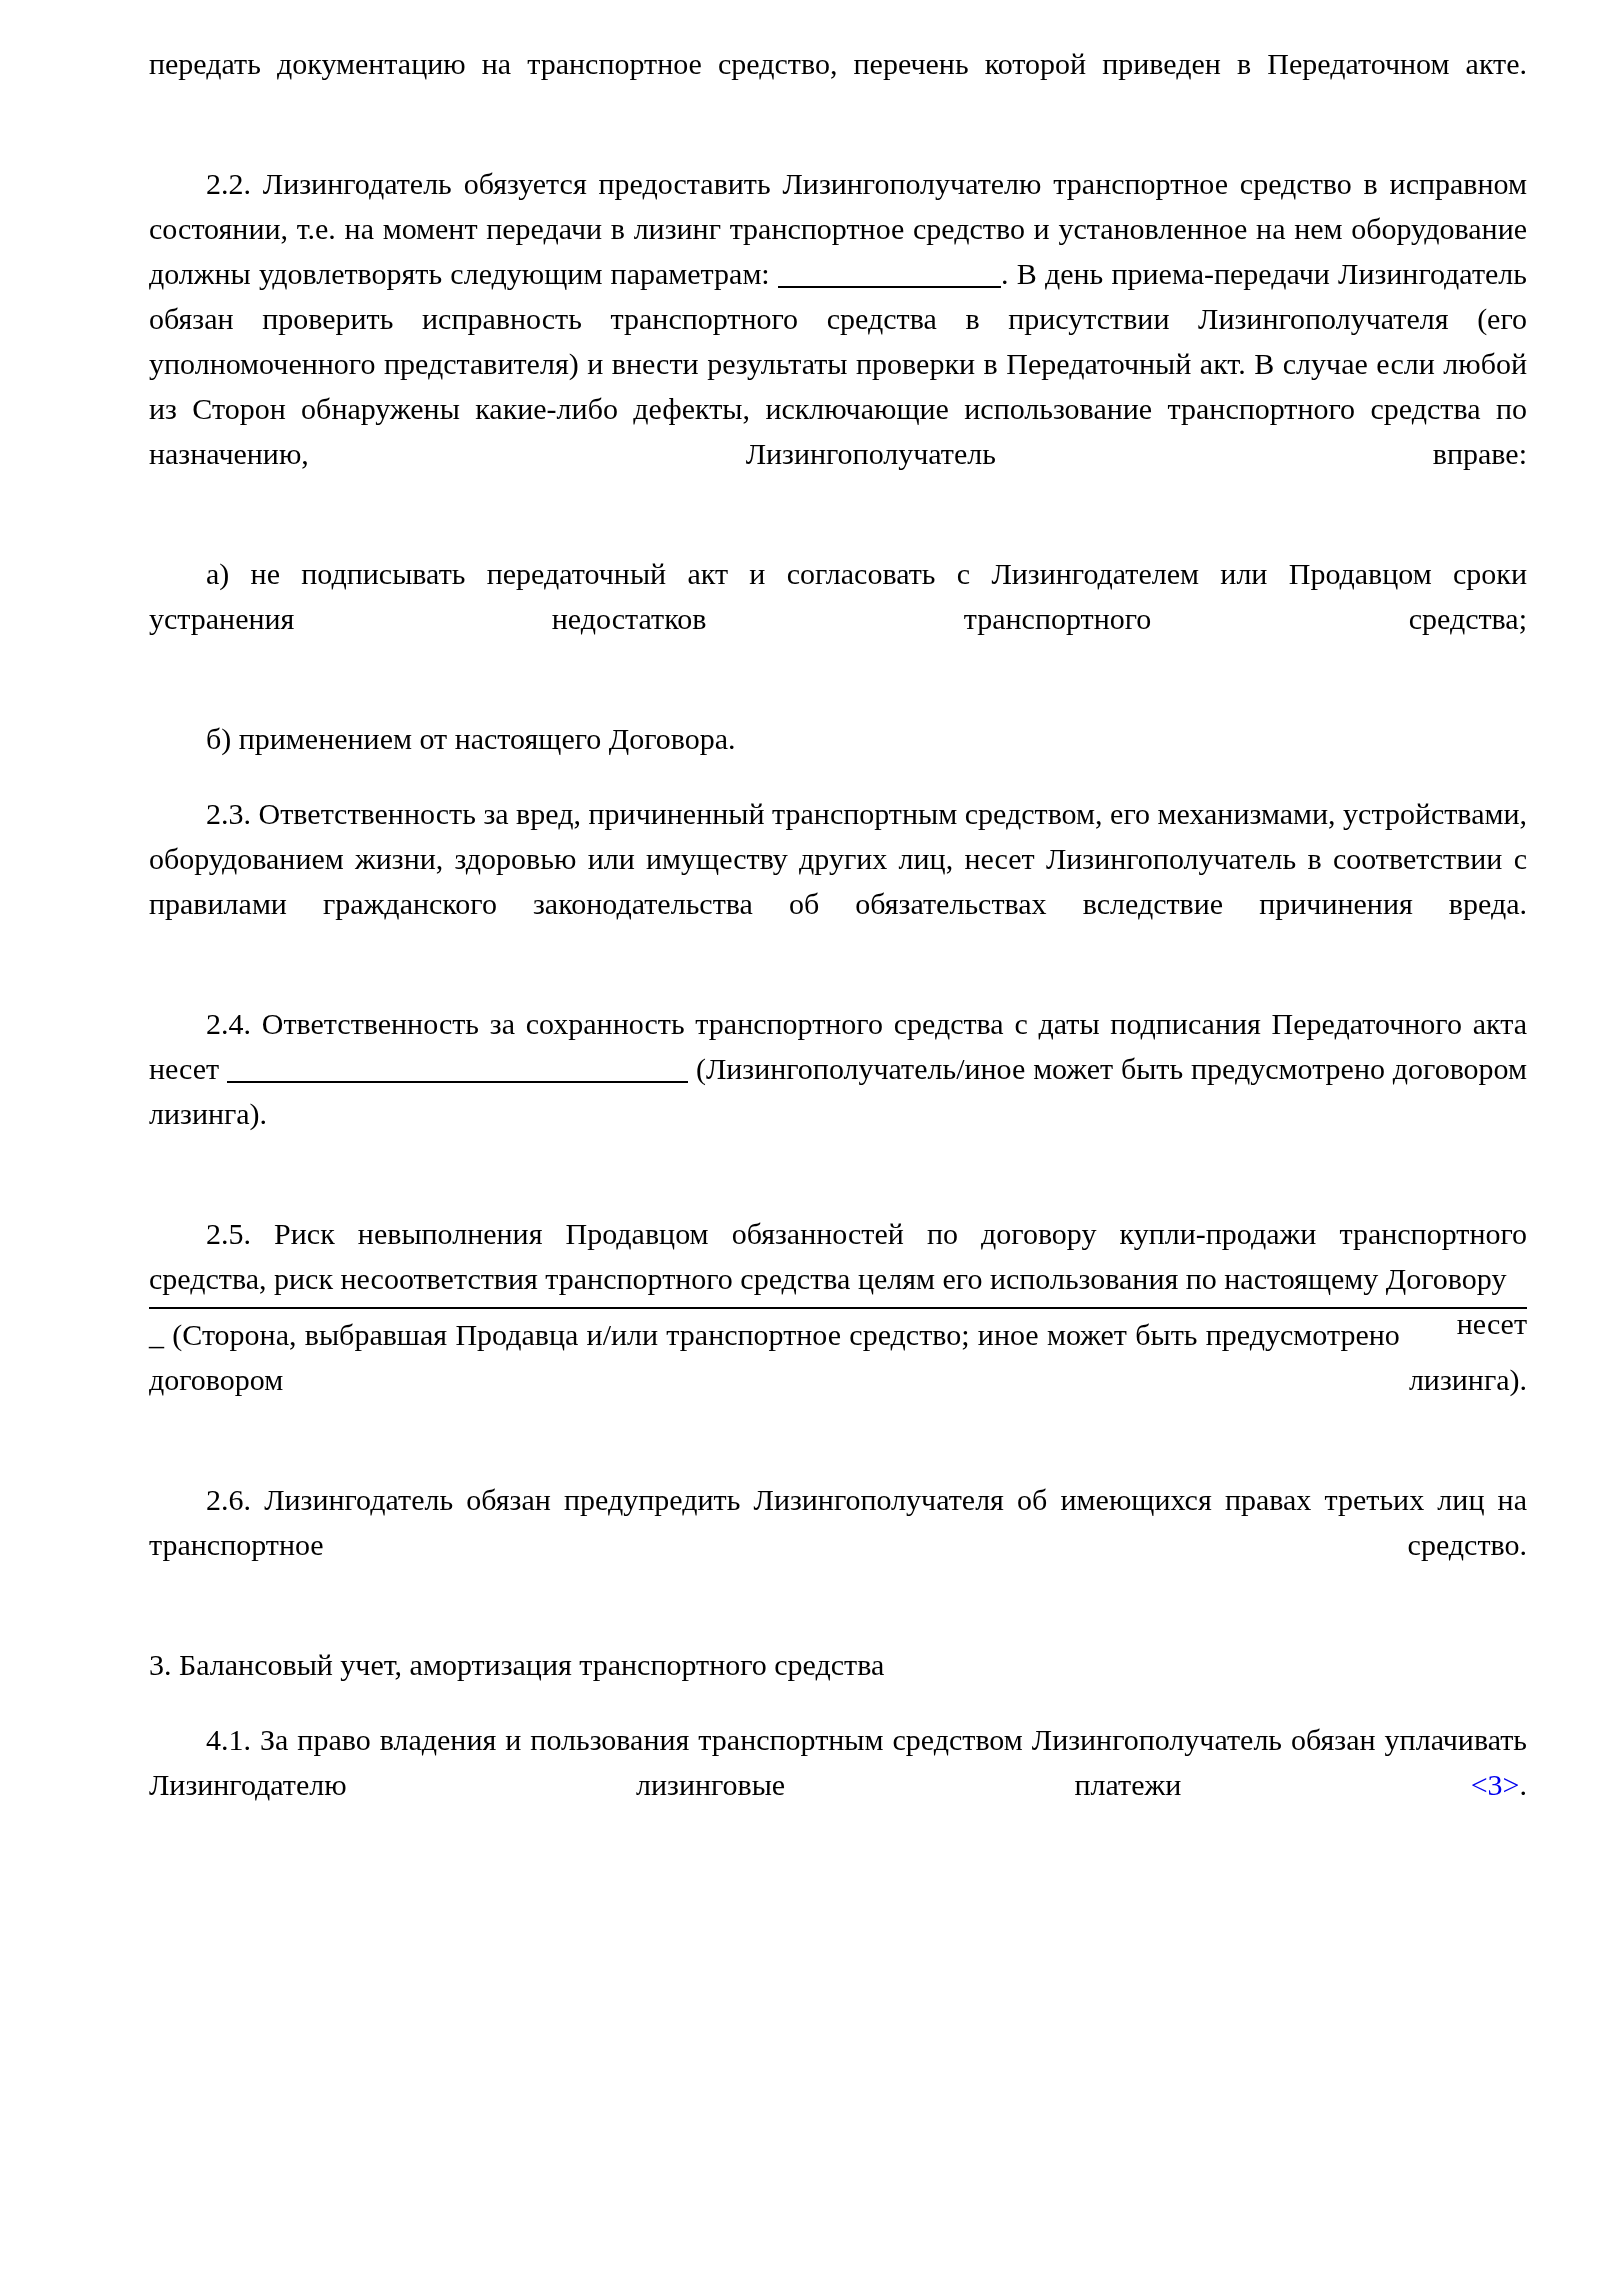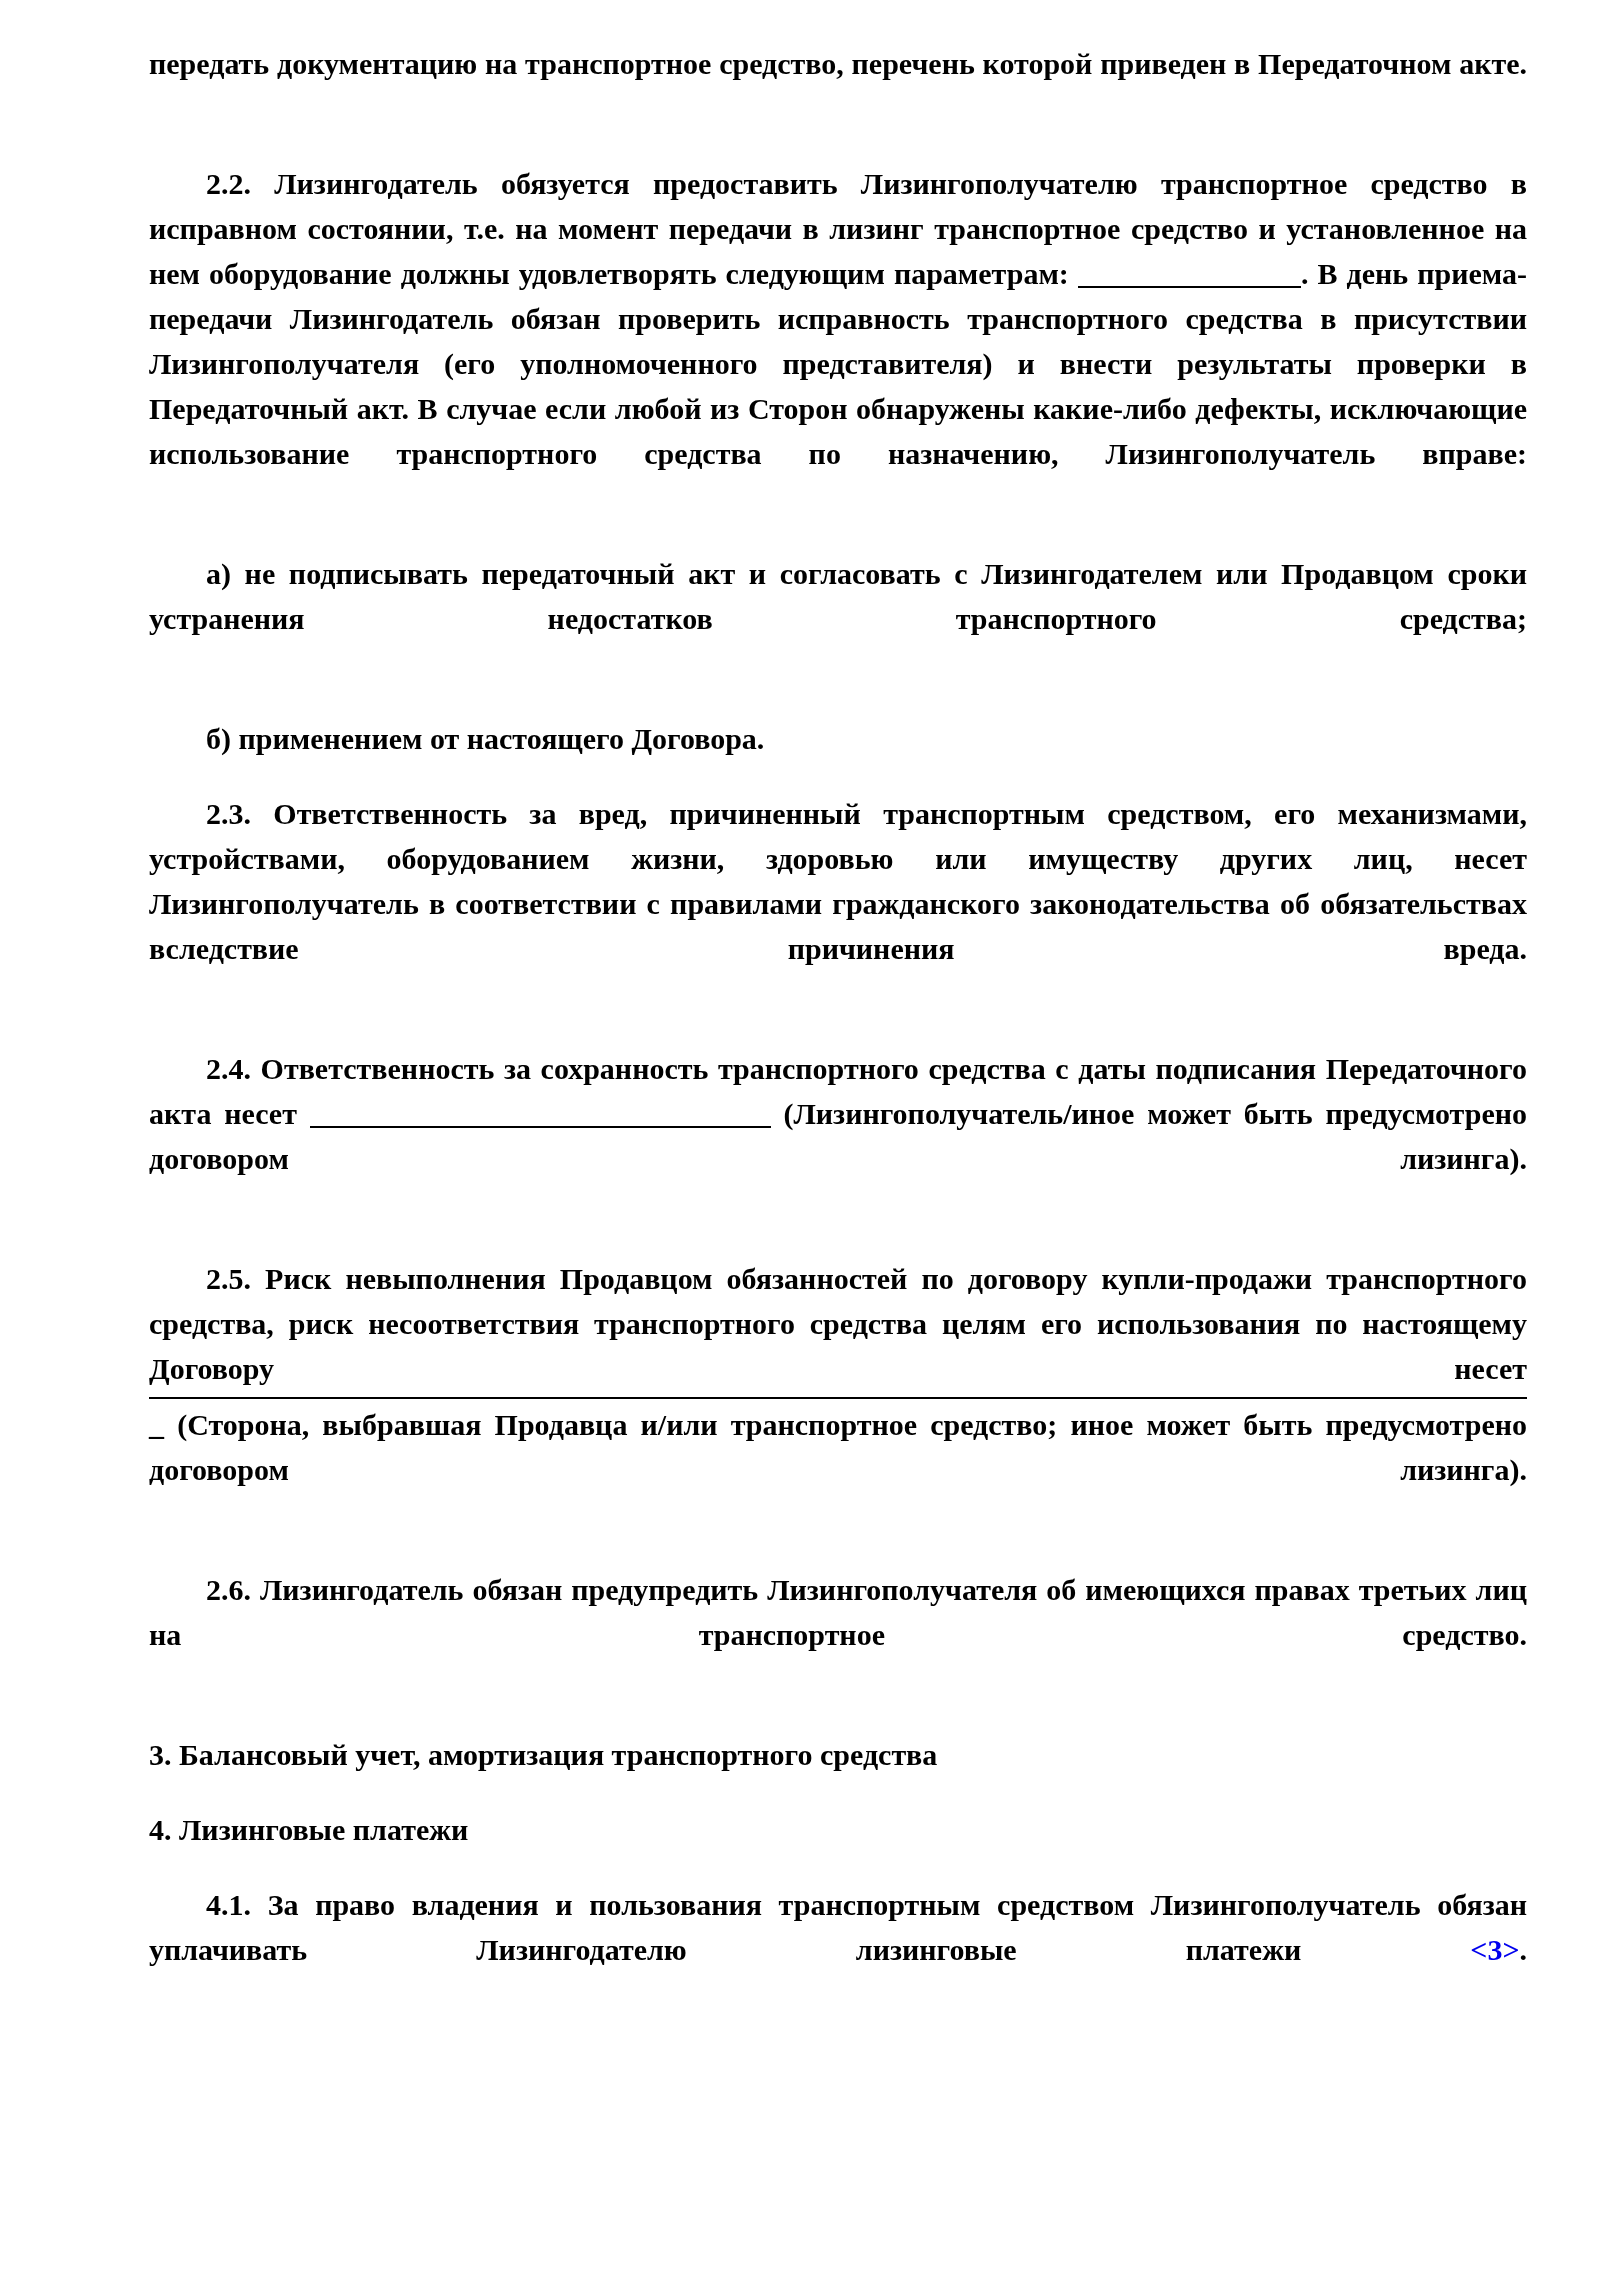--- a/index.html
+++ b/index.html
@@ -14,21 +14,20 @@
   }
   .page {
     position: relative;
     width: 1621px;
     height: 2293px;
     margin: 0 auto;
     background: #ffffff;
     box-sizing: border-box;
     padding: 41px 94px 0 149px;
     overflow: hidden;
-    font-weight: bold;
   }
   .doc-body {
     width: 1378px;
     font-size: 30px;
     line-height: 45px;
   }
   p.para {
     margin: 0 0 30px 0;
     text-align: justify;
     text-justify: inter-word;
@@ -106,21 +105,20 @@
     </p>
     <span class="rule-full"></span>
     <p class="para" style="margin-top:3px;">_ (Сторона, выбравшая Продавца и/или транспортное средство; иное может быть предусмотрено договором лизинга).</p>
 
     <p class="para indent">2.6. Лизингодатель обязан предупредить Лизингополучателя об имеющихся правах третьих лиц на транспортное средство.</p>
 
 
     <p class="heading">3. Балансовый учет, амортизация транспортного средства</p>
 
 
-    <p class="heading">4. Лизинговые платежи</p>
 
     <p class="para indent">
       <span>4.1. За право владения и пользования транспортным средством Лизингополучатель обязан уплачивать Лизингодателю лизинговые платежи</span>
       <span class="link">&lt;3&gt;</span><span>.</span>
     </p>
 
   </div>
 </div>
 
 

